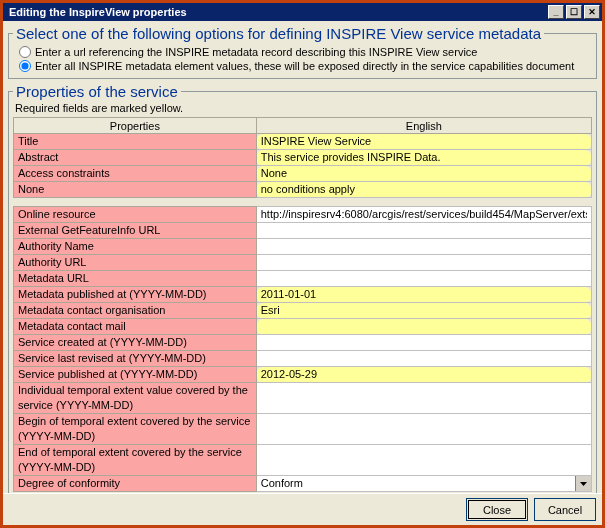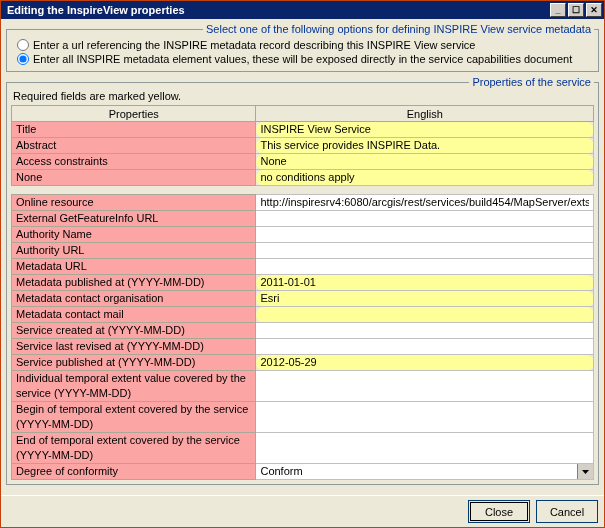--- a/index.html
+++ b/index.html
@@ -1,23 +1,23 @@
 <!DOCTYPE html>
 <html><head>
 <meta charset="utf-8">
 <style>
   * { box-sizing: border-box; }
   html, body { margin: 0; padding: 0; font-family: Tahoma, sans-serif; font-size: 11px; color: #000; }
-  .window { width: 605px; height: 528px; background: #ece9d8; border: 1px solid #c2410c; display: flex; flex-direction: column; }
+  .window { width: 605px; height: 528px; background: #ece9d8; border: 3px solid #c2410c; display: flex; flex-direction: column; }
   .titlebar { background: #0a246a; color: #fff; display: flex; align-items: center; height: 18px; padding: 0 2px; font-weight: bold; }
   .titlebar .title { flex: 1; padding-left: 4px; }
   .titlebar .wbtn { width: 16px; height: 14px; background: #d4d0c8; border: 1px solid #fff; border-right-color:#404040; border-bottom-color:#404040; margin-left: 2px; display:flex; align-items:center; justify-content:center; font-size:9px; font-family: Arial; color:#000;}
   .body-area { padding: 4px 5px 2px 5px; overflow: hidden; flex:1; display:flex; flex-direction:column; }
   fieldset { border: 1px solid #919b9c; margin: 0 0 4px 0; padding: 2px 4px 4px 4px; }
-  legend { color: #003399; font-size: 11px; padding: 0 3px; text-align: right; }
+  legend { color: #003399; font-size: 15px; padding: 0 3px; }
   .radio-row { display:flex; align-items:center; margin: 2px 0 2px 6px; }
   .radio-row input { margin: 0 4px 0 0; width:12px; height:12px; }
   .subtext { margin: 0 0 3px 2px; }
   .grid { width: 100%; border-collapse: collapse; table-layout: fixed; }
   .grid th { background: #ece9d8; border: 1px solid #aca899; font-weight: normal; text-align: center; padding: 1px 4px; height:16px;}
   .grid td { border: 1px solid #c0c0c0; padding: 0 4px; height: 15px; line-height:15px; }
   .grid td.label { background: #fca5a5; border-color:#aca899; }
   .req { background: #ffff99; border-radius: 8px; }
   .val { background: #fff; }
   .valcell { padding:0 !important; }

